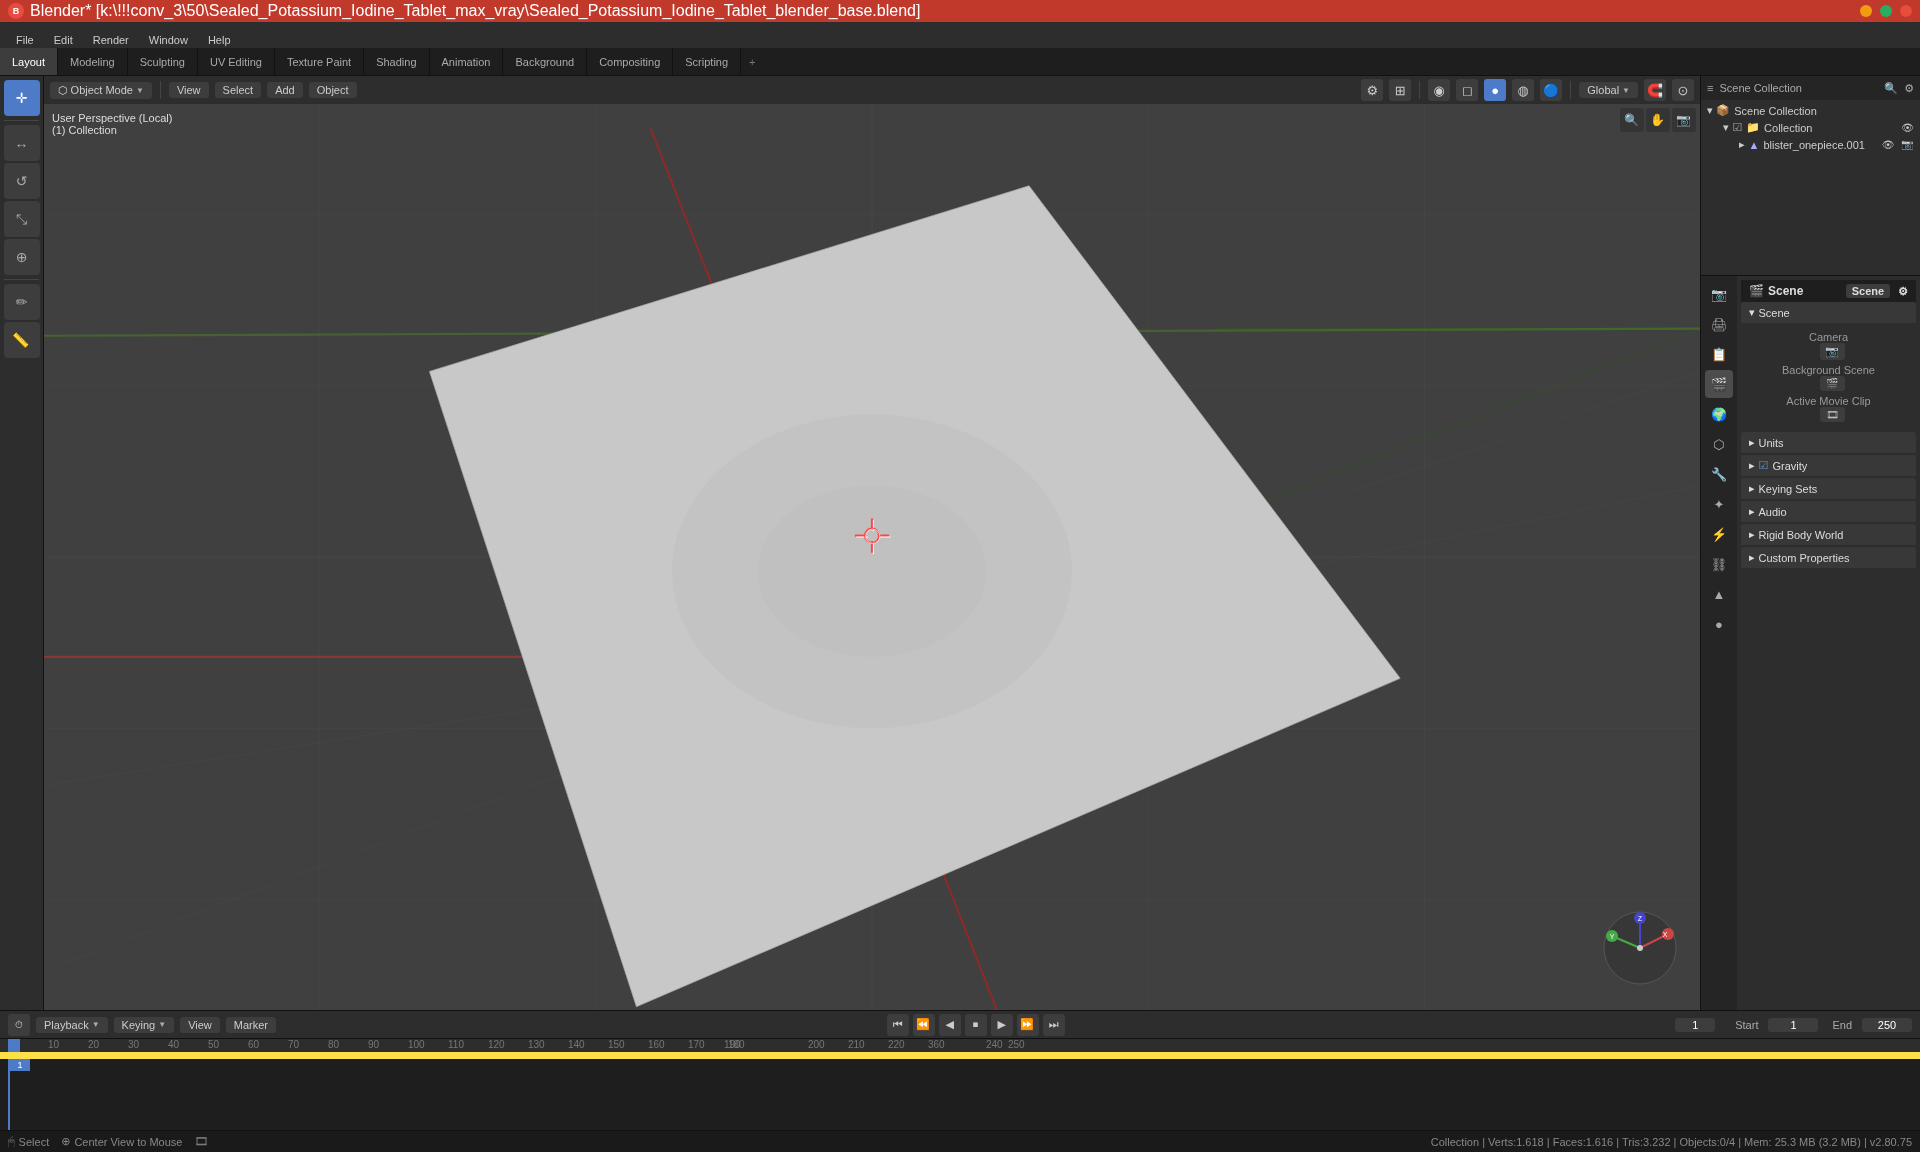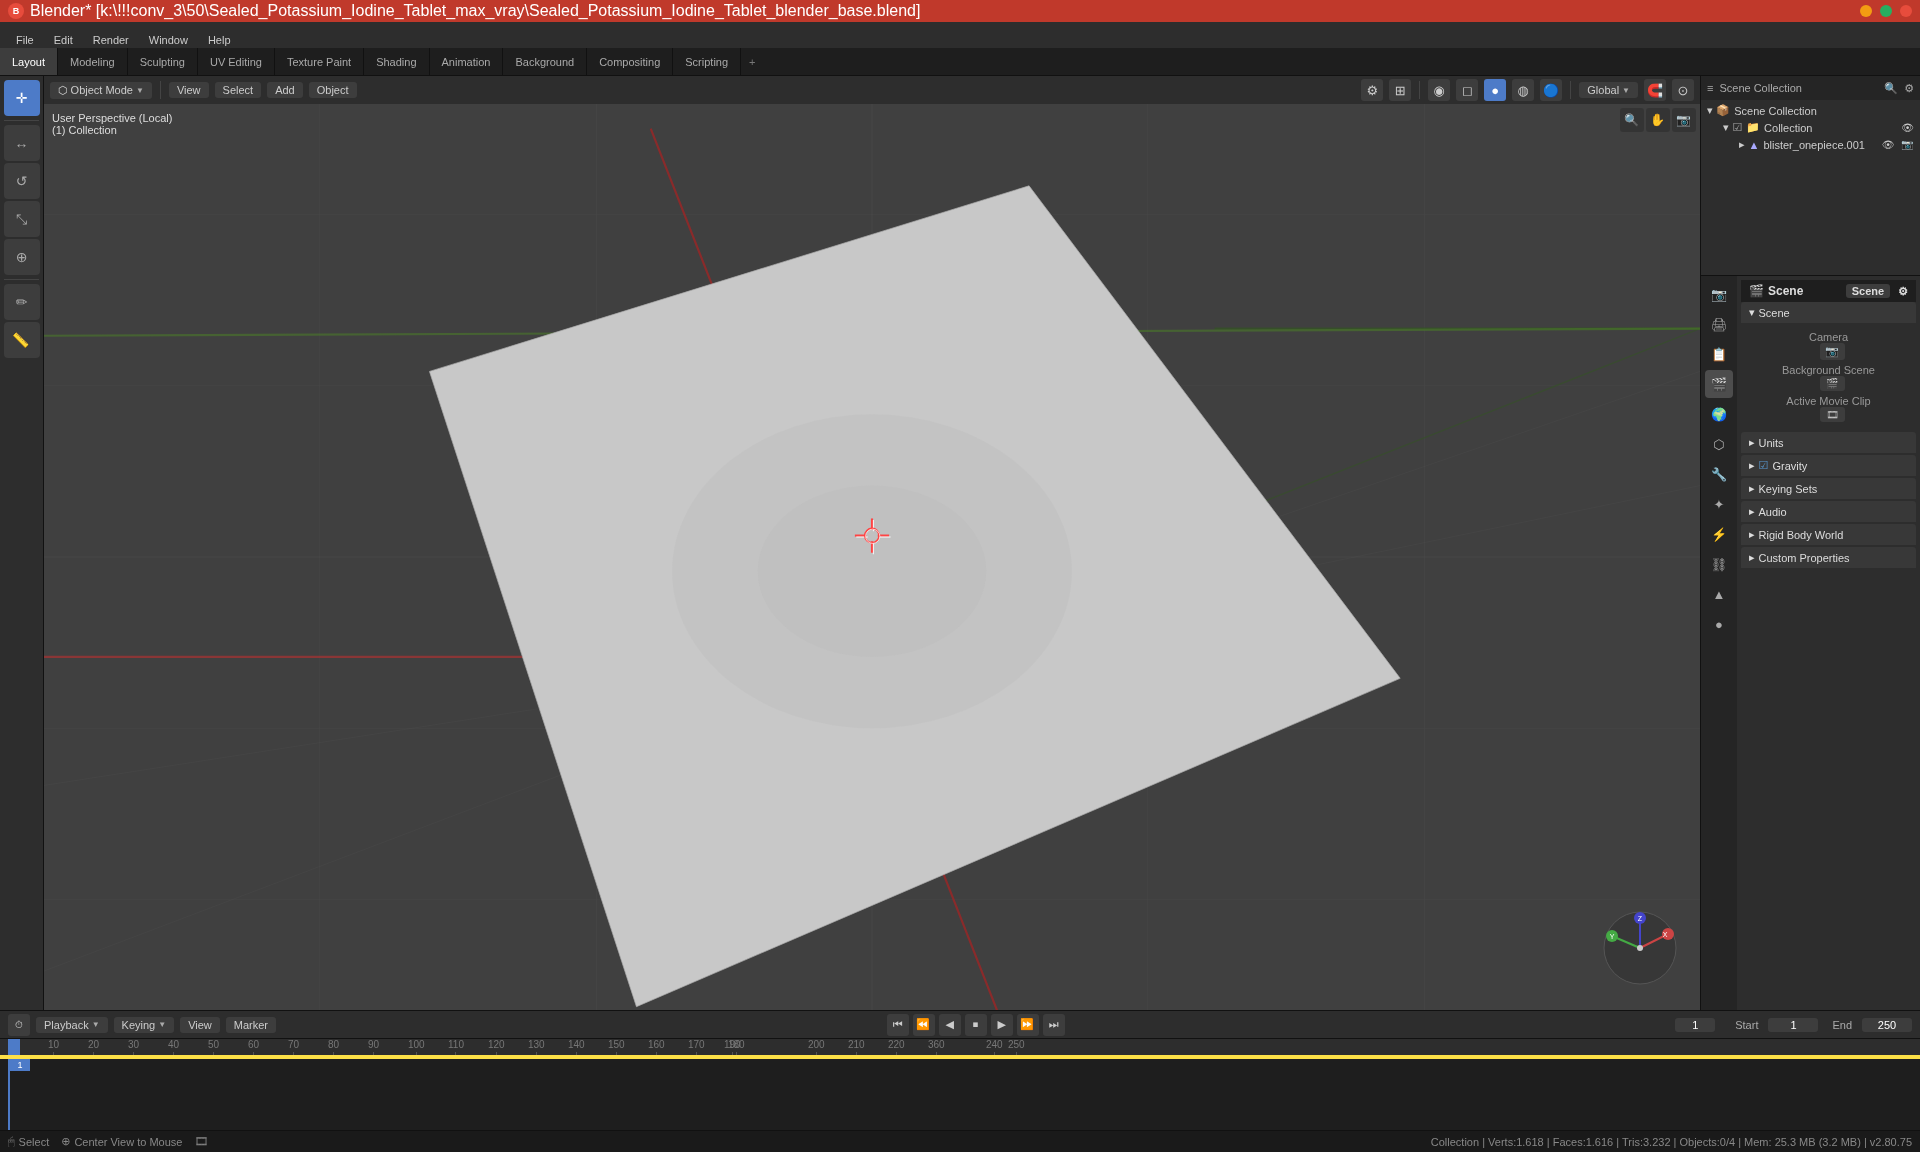--- a/index.html
+++ b/index.html
@@ -370,21 +370,21 @@
       cursor: pointer;
       color: #ccc;
       font-size: 11px;
     }
     #timeline-ruler {
       display: flex;
       align-items: center;
       height: 28px;
       padding: 0 4px;
       background: #252525;
-      border-bottom: 4px solid #fde047;
+      border-bottom: 7px solid #fde047;
       overflow: hidden;
       position: relative;
     }
     .ruler-mark {
       position: absolute;
       top: 0;
       display: flex;
       flex-direction: column;
       align-items: center;
       font-size: 10px;

